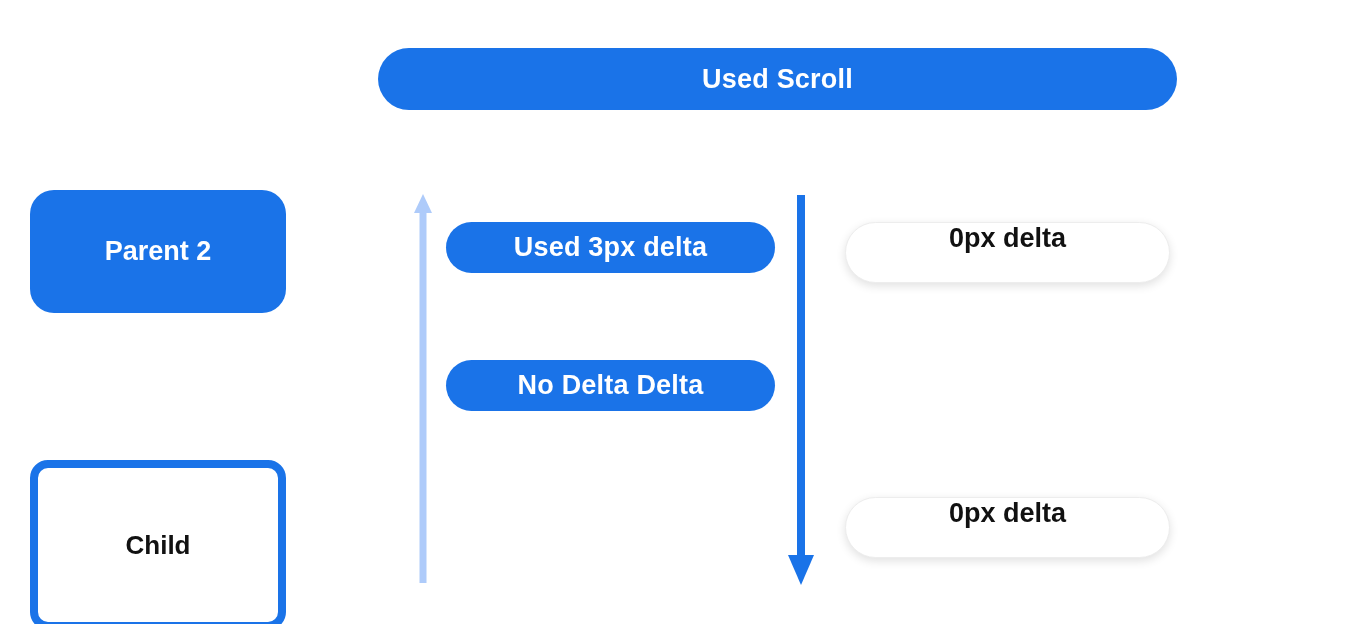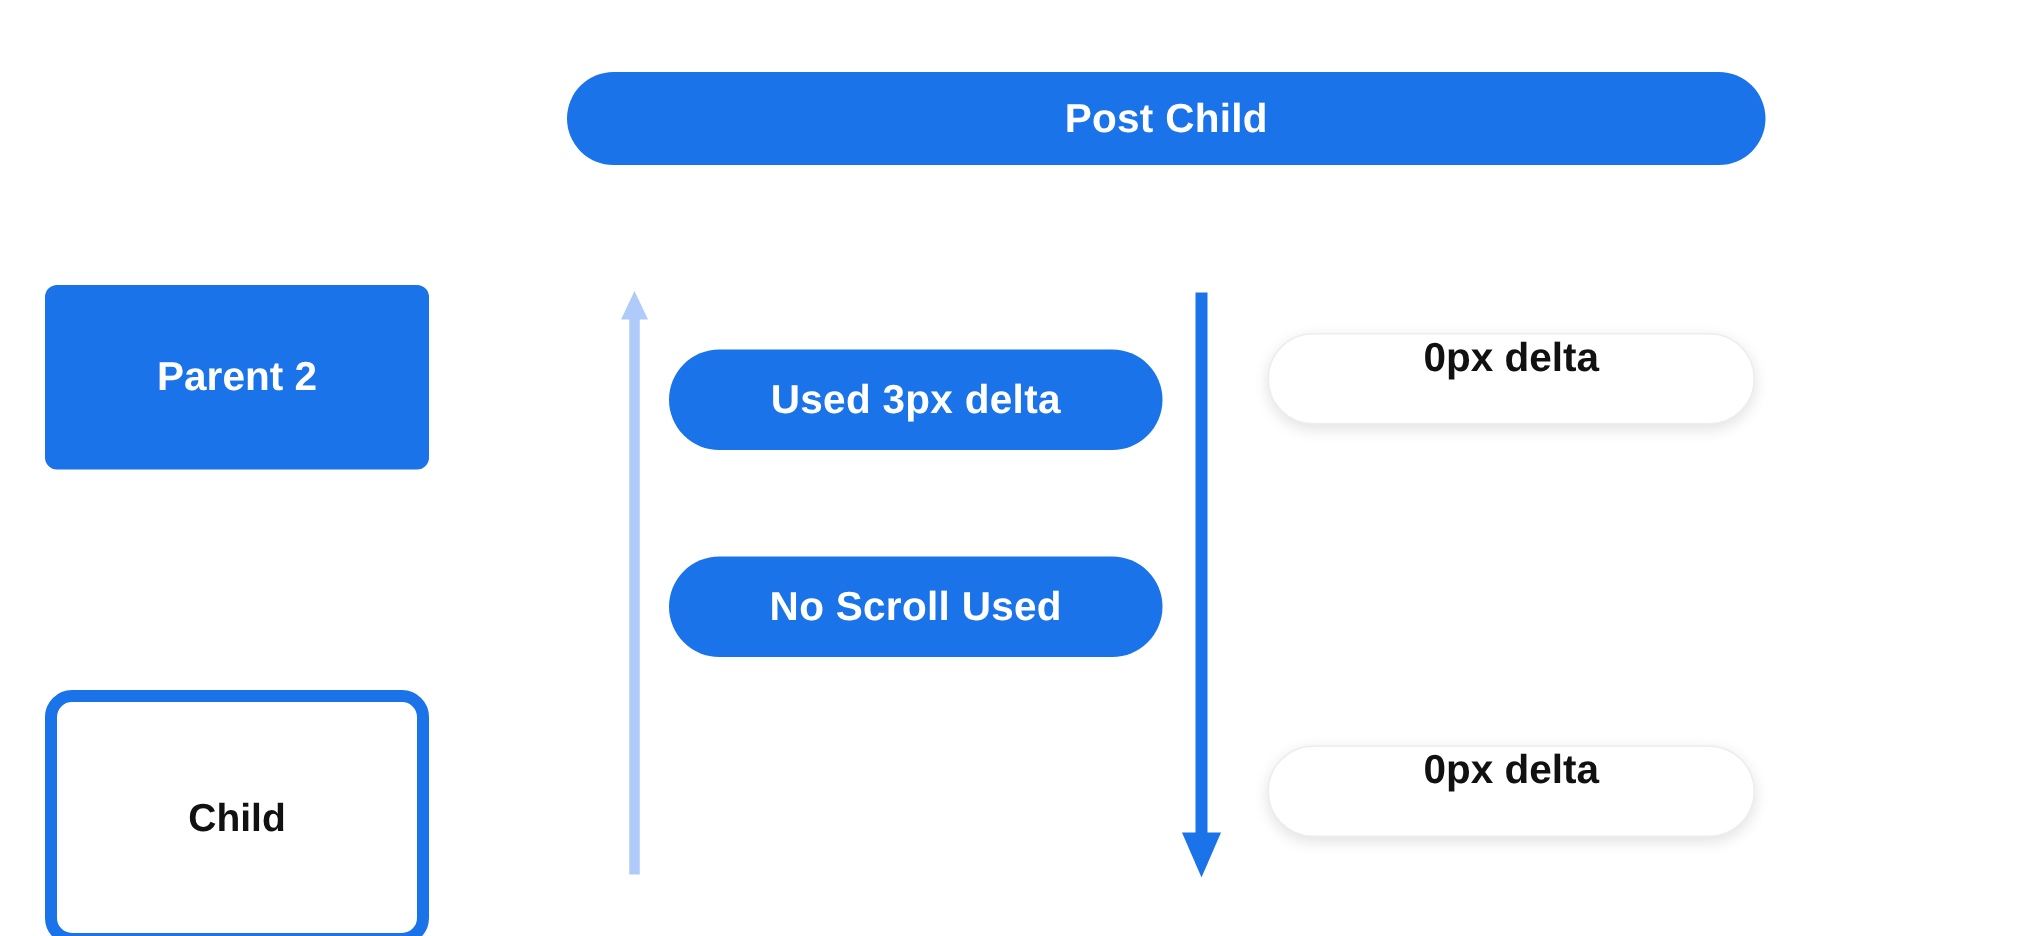--- a/index.html
+++ b/index.html
@@ -29,41 +29,41 @@
     justify-content: center;
     font-weight: 700;
     font-size: 27px;
     letter-spacing: 0.2px;
   }
   .banner { left: 378px; top: 48px; width: 799px; height: 62px; }
   .box {
     position: absolute;
     left: 30px;
     width: 256px;
-    border-radius: 8px;
+    border-radius: 24px;
     display: flex;
     align-items: center;
     justify-content: center;
     font-size: 27px;
     font-weight: 700;
   }
   .parent-box { background: var(--blue); color: #ffffff; }
   .parent2 { top: 190px; height: 123px; }
   .parent1 { top: 327px; height: 125px; }
   .child {
     top: 460px;
     height: 170px;
     background: #ffffff;
     border: 8px solid var(--blue);
     border-radius: 18px;
     color: var(--text-dark);
     font-weight: 600;
     font-size: 26px;
   }
-  .pill-mid { left: 446px; width: 329px; height: 67px; margin-top: 11px; }
+  .pill-mid { left: 446px; width: 329px; height: 51px; }
   .used-delta { top: 222px; }
   .no-delta { top: 360px; }
   .pill-white {
     position: absolute;
     left: 845px;
     width: 325px;
     height: 61px;
     background: #ffffff;
     border: 1px solid var(--pill-border);
     border-radius: 999px;
@@ -84,21 +84,21 @@
   .arrow-down { left: 786px; top: 193px; }
   .arrow-down line { stroke: var(--blue); stroke-width: 8; }
   .arrow-down polygon { fill: var(--blue); }
 </style>
 </head>
 <body>
 
 <div class="canvas">
 
   <div class="pill-blue banner">
-    <span>Post Child</span>
+    <span>Used Scroll</span>
   </div>
 
   <div class="box parent-box parent2">
     <span>Parent 2</span>
   </div>
 
 
   <div class="box child">
     <span>Child</span>
   </div>
@@ -111,21 +111,21 @@
   <svg class="arrow arrow-down" width="30" height="394" viewBox="0 0 30 394">
     <line x1="15" y1="2" x2="15" y2="364"></line>
     <polygon points="2,362 28,362 15,392"></polygon>
   </svg>
 
   <div class="pill-blue pill-mid used-delta">
     <span>Used 3px delta</span>
   </div>
 
   <div class="pill-blue pill-mid no-delta">
-    <span>No Scroll Used</span>
+    <span>No Delta Delta</span>
   </div>
 
   <div class="pill-white white-top">
     <span>0px delta</span>
   </div>
 
   <div class="pill-white white-bottom">
     <span>0px delta</span>
   </div>
 

